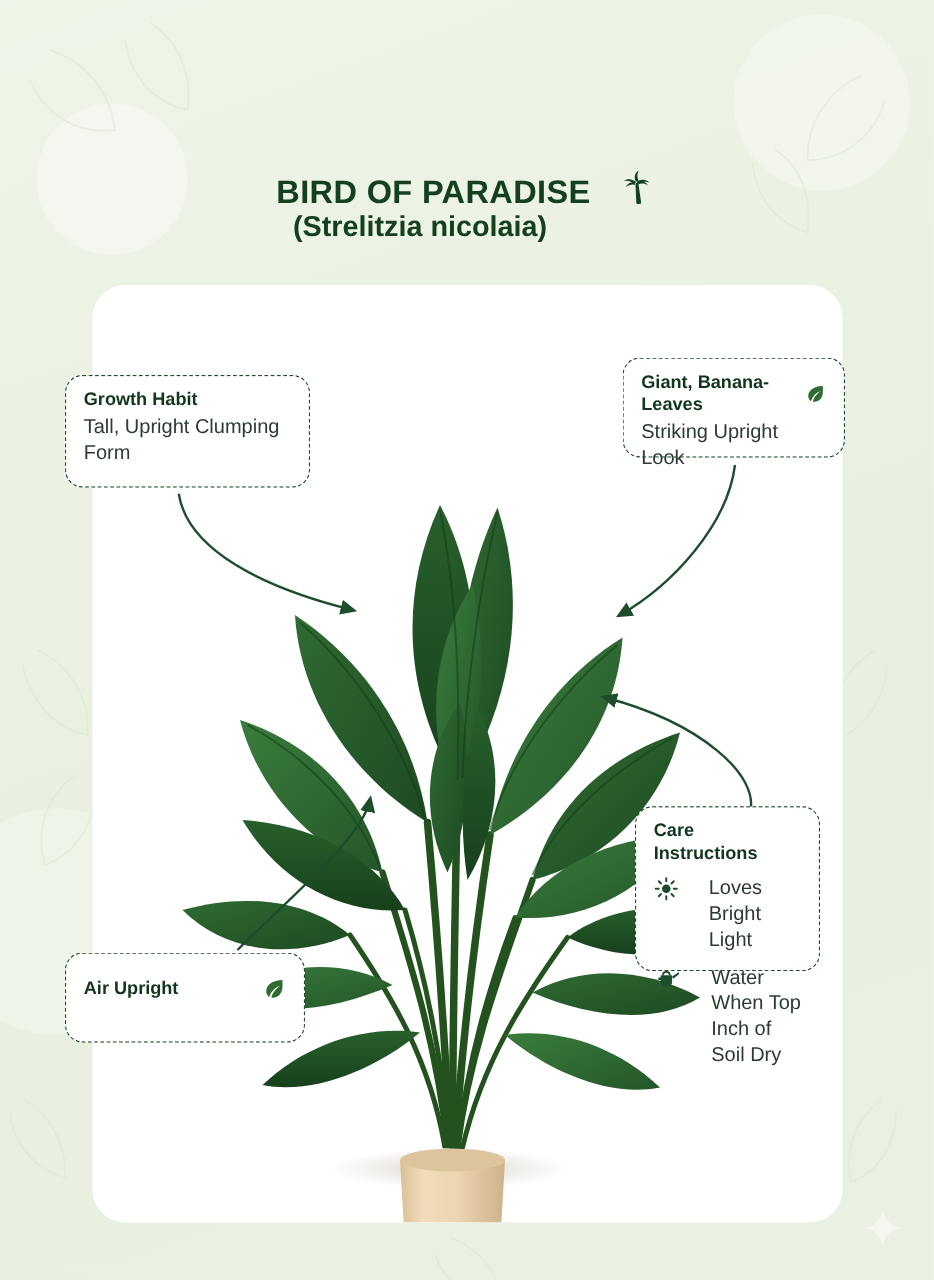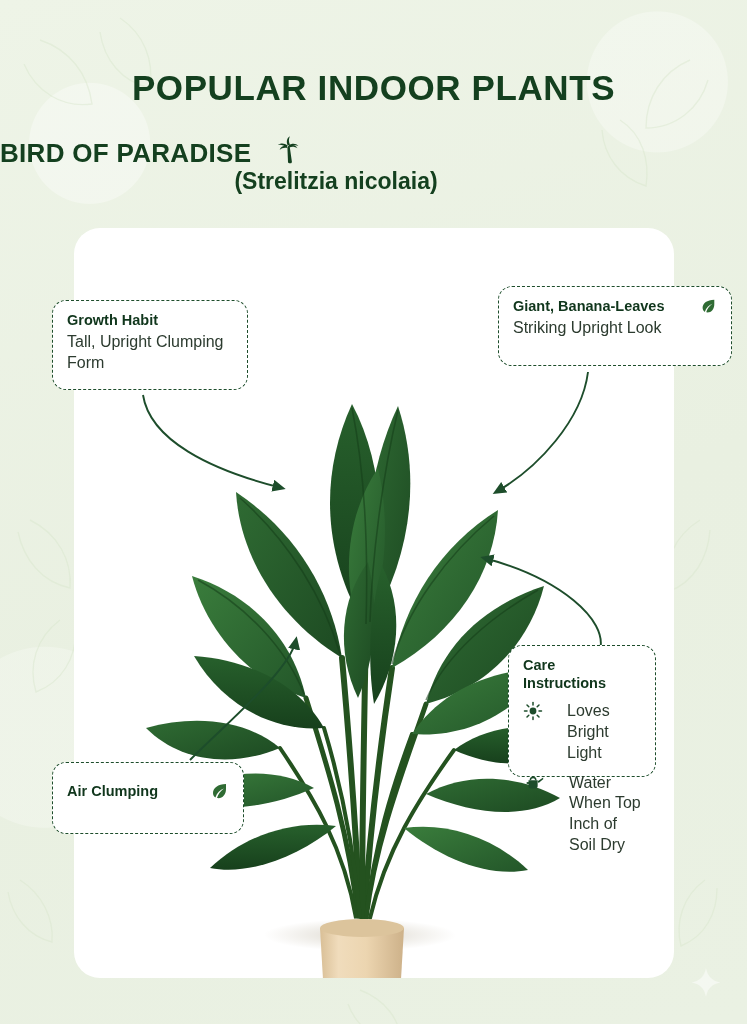--- a/index.html
+++ b/index.html
@@ -40,21 +40,21 @@
     font-size: 35px;
     font-weight: bold;
     letter-spacing: 0.6px;
     color: #14401f;
   }
   .subtitle {
     position: absolute;
     top: 134px;
     left: 0;
     width: 747px;
-    text-align: left;
+    text-align: center;
     font-size: 26px;
     font-weight: bold;
     color: #14401f;
     letter-spacing: .3px;
   }
   .subtitle .palm {
     display: inline-block;
     vertical-align: -6px;
     margin-left: 12px;
   }
@@ -105,21 +105,21 @@
     line-height: 1.25;
   }
   .callout .c-sub {
     font-size: 16px;
     color: #2c3b2f;
     line-height: 1.3;
     margin-top: 3px;
   }
 
   #callout-growth { left: 52px; top: 300px; width: 196px; height: 90px; }
-  #callout-leaves { left: 498px; top: 286px; width: 234px; height: 80px; }
+  #callout-leaves { left: 498px; top: 286px; width: 178px; height: 80px; }
   #callout-care   { left: 508px; top: 645px; width: 148px; height: 132px; }
   #callout-air    { left: 52px; top: 762px; width: 192px; height: 72px; }
   .row-title {
     display: flex;
     align-items: center;
     justify-content: space-between;
     gap: 8px;
   }
   .care-item {
     display: flex;
@@ -160,21 +160,20 @@
       <path d="M620 120c22 14 30 40 26 66-26-8-42-30-44-56"></path>
       <path d="M30 520c28 14 42 40 40 68-28-6-46-28-52-56"></path>
       <path d="M60 620c-24 18-32 46-24 72 26-10 40-34 40-62"></path>
       <path d="M700 520c-26 16-38 44-32 72 26-10 40-34 42-62"></path>
       <path d="M705 880c-22 16-30 42-24 66 24-10 36-32 36-58"></path>
       <path d="M20 880c22 14 34 38 32 62-24-6-40-26-44-50"></path>
       <path d="M360 990c26 10 40 30 42 54-26-2-46-18-54-40"></path>
     </g>
   </svg>
 
-  <div class="title">POPULAR INDOOR PLANTS</div>
 
   <div class="subtitle">
     <span>BIRD OF PARADISE</span>
     <span class="palm">
       <svg width="34" height="34" viewBox="0 0 34 34" xmlns="http://www.w3.org/2000/svg">
         <g fill="#14401f">
           <path d="M17 12c.9 0 1.6.5 1.8 1.3l2.1 14.4c.1.8-.5 1.5-1.3 1.5h-1.4c-.7 0-1.2-.5-1.2-1.2l-.6-14.6c0-.8.5-1.4 1.6-1.4z"></path>
           <path d="M16.8 11.5c-3.3-2.6-7.3-2.8-9.9-.6 3-.7 6 .2 8.4 2.3.6-.6 1-1.2 1.5-1.7z"></path>
           <path d="M17.4 11.3c3.7-2.3 7.7-2 10 .6-3.1-1.1-6.2-.5-8.8 1.4-.4-.7-.8-1.4-1.2-2z"></path>
           <path d="M16.6 11.2c-1.6-3.7-.6-7.4 2.3-8.9-1.3 2.6-1.3 5.6 0 8.4-.8.1-1.6.3-2.3.5z"></path>
@@ -339,21 +338,21 @@
           <path d="M8 7c0-2 1-3 3-3s3 1 3 3" fill="none" stroke="#1d4d2b" stroke-width="1.6"></path>
           <path d="M4 9h3v2H4z" fill="#1d4d2b"></path>
         </svg>
       </span>
       <div class="c-sub">Water When Top Inch of Soil Dry</div>
     </div>
   </div>
 
   <div class="callout" id="callout-air">
     <div class="row-title" style="margin-top:8px;">
-      <div class="c-title">Air Clumping</div>
+      <div class="c-title">Air Upright</div>
       <span class="icon">
         <svg width="20" height="20" viewBox="0 0 20 20" xmlns="http://www.w3.org/2000/svg">
           <path d="M17 3C9 3 4 7 4 12c0 2 1 3.6 2.4 4.6C8 12 11 9 15 7.6 11.6 10 9 13.2 8 17c5 1 9-3 9-9V3z" fill="#2f6b33"></path>
         </svg>
       </span>
     </div>
   </div>
 
   <span class="sparkle">
     <svg width="34" height="34" viewBox="0 0 34 34" xmlns="http://www.w3.org/2000/svg">

